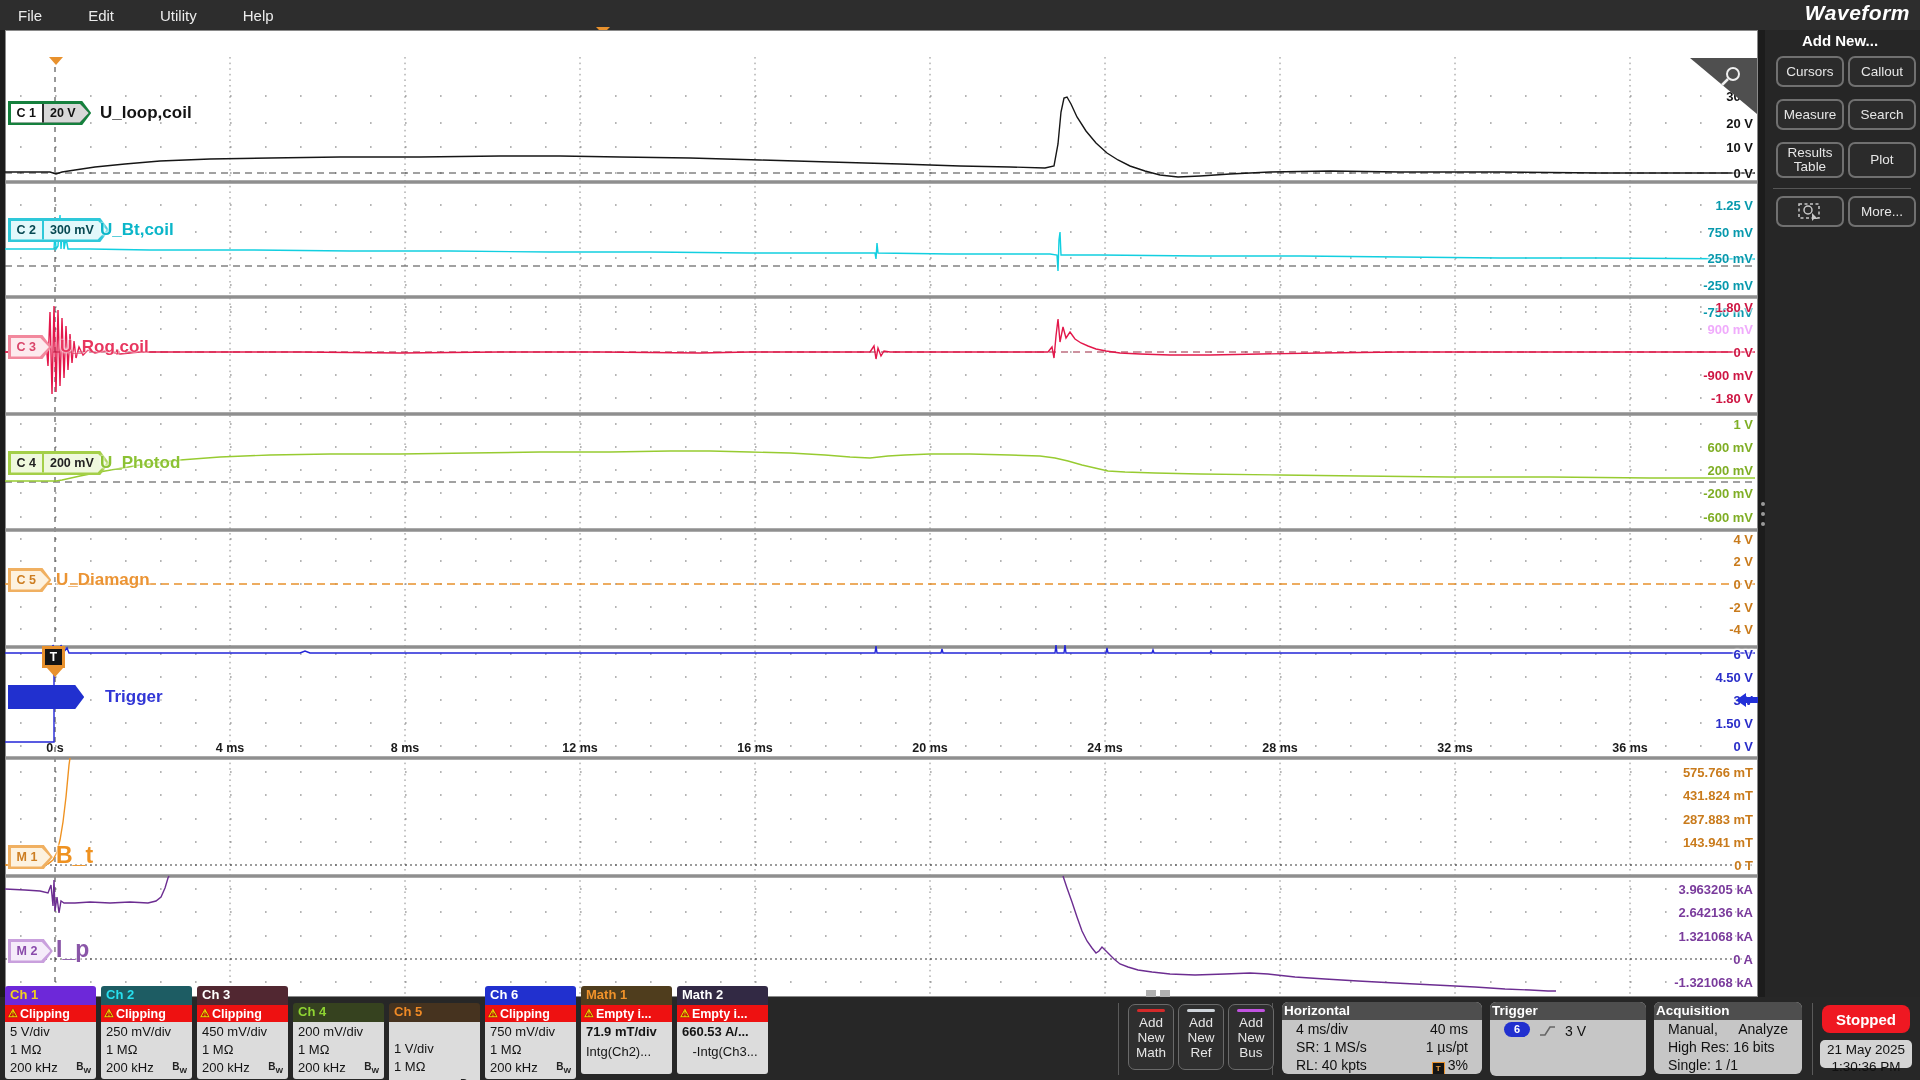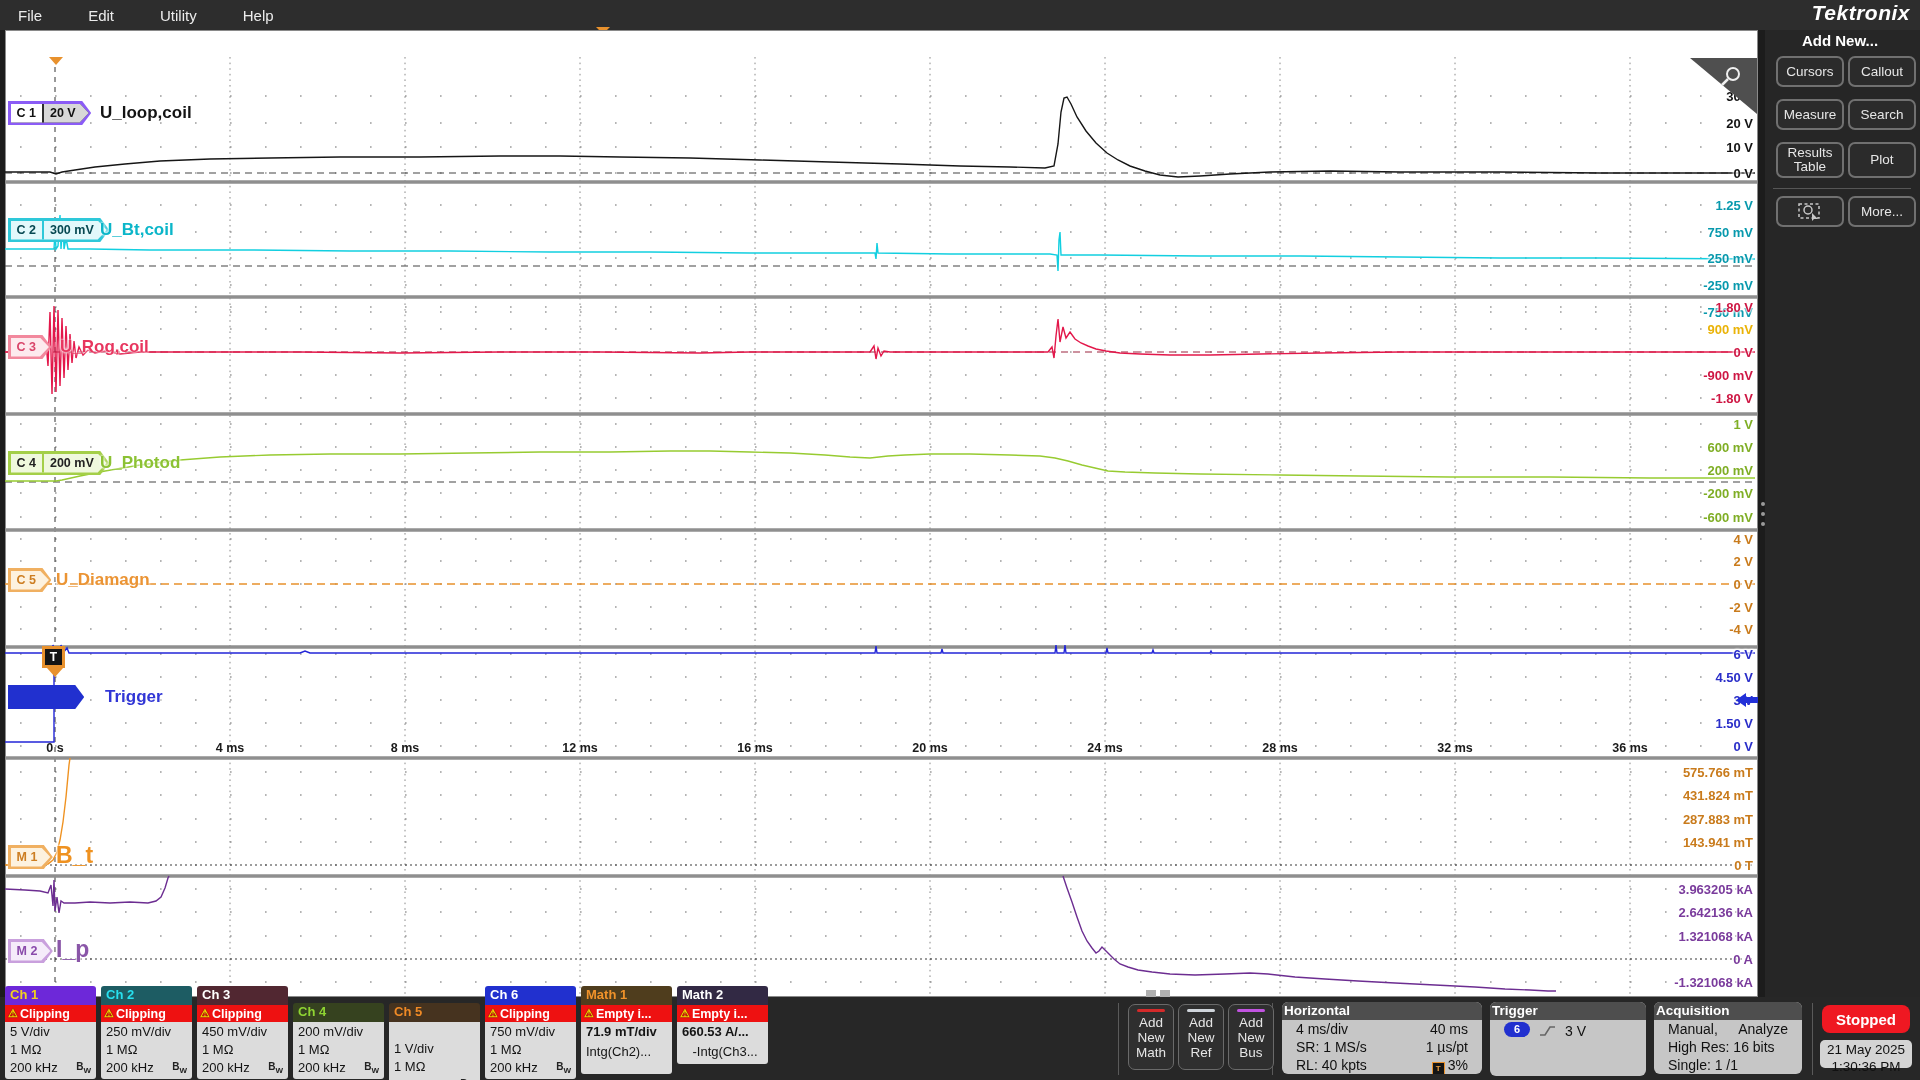--- a/index.html
+++ b/index.html
@@ -75,21 +75,21 @@
 <body>
 
 <div id="app">
 
   <div id="menubar" class="abs">
     <span class="menu-item">File</span>
     <span class="menu-item">Edit</span>
     <span class="menu-item">Utility</span>
     <span class="menu-item">Help</span>
   </div>
-  <div id="brand" class="abs">Tektronix</div>
+  <div id="brand" class="abs">Waveform</div>
 
   <div id="titlebar" class="abs">
     <span class="t">Waveform View</span>
   </div>
   <div id="minimap" class="abs">
     <div class="line"></div>
     <div class="brL"></div>
     <div class="brR"></div>
     <div class="tflagtri"></div>
     <div class="tflag">T</div>
@@ -350,35 +350,35 @@
           <div class="chb-row" style="font-weight: bold; height: 20px;">71.9 mT/div</div>
           <div class="chb-row" style="height: 20px;">Intg(Ch2)...</div>
         </div>
       </div>
       <div class="chbadge" style="left: 677px; top: -11px; position: absolute; width: 91px;">
         <div class="chb-head" style="background: rgb(50, 41, 68); color: rgb(255, 255, 255);">Math 2</div>
         <div class="chb-alert">
           <span class="warn">⚠</span>
           <span>Empty i...</span>
         </div>
-        <div class="chb-body" style="padding-bottom: 1px;">
+        <div class="chb-body" style="padding-bottom: 11px;">
           <div class="chb-row" style="font-weight: bold; height: 20px;">660.53 A/...</div>
           <div class="chb-row" style="height: 20px; text-align: center;">-Intg(Ch3...</div>
         </div>
       </div>
     </div>
 
   <div id="stopped" class="abs">Stopped</div>
   <div id="datetime" class="abs">
     <div style="margin-top:1px">21 May 2025</div>
     <div>1:30:36 PM</div>
   </div>
 
 <div class="tagO abs" style="left: 8px; top: 113px;">
-      <div class="tag" style="background: #8b5cf6; height: 100%; padding: 2.5px; box-sizing: border-box;">
+      <div class="tag" style="background: #15803d; height: 100%; padding: 2.5px; box-sizing: border-box;">
         <div class="tag tagIn" style="background: rgb(46, 46, 46);">
           <span class="seg" style="background: rgb(255, 255, 255); color: rgb(17, 17, 17); padding-right: 6px;">C 1</span>
           <span class="seg" style="background: rgb(216, 216, 216); color: rgb(17, 17, 17); border-left: 2px solid rgb(46, 46, 46); padding-right: 13px;">20 V</span>
         </div>
       </div>
     </div>
     <div class="ch-label" style="left: 100px; top: 113px; color: rgb(20, 20, 20); font-size: 17px;">U_loop,coil</div>
     <div class="scale-label" style="right: 167px; top: 96px; color: rgb(20, 20, 20);">30 V</div>
     <div class="scale-label" style="right: 167px; top: 123px; color: rgb(20, 20, 20);">20 V</div>
     <div class="scale-label" style="right: 167px; top: 147px; color: rgb(20, 20, 20);">10 V</div>
@@ -399,21 +399,21 @@
     <div class="scale-label" style="right: 167px; top: 312px; color: rgb(8, 153, 173);">-750 mV</div>
     <div class="tagO abs" style="left: 8px; top: 347px;">
       <div class="tag" style="background: rgb(242, 136, 157); height: 100%; padding: 2.5px; box-sizing: border-box;">
         <div class="tag tagIn" style="background: rgb(242, 136, 157);">
           <span class="seg" style="background: rgb(253, 234, 238); color: rgb(217, 69, 106); padding-right: 13px;">C 3</span>
         </div>
       </div>
     </div>
     <div class="ch-label" style="left: 60px; top: 347px; color: rgb(232, 54, 95); font-size: 17px;">U_Rog,coil</div>
     <div class="scale-label" style="right: 167px; top: 307px; color: rgb(206, 23, 68);">1.80 V</div>
-    <div class="scale-label" style="right: 167px; top: 329px; color: #eab308;">900 mV</div>
+    <div class="scale-label" style="right: 167px; top: 329px; color: #f0abfc;">900 mV</div>
     <div class="scale-label" style="right: 167px; top: 352px; color: rgb(206, 23, 68);">0 V</div>
     <div class="scale-label" style="right: 167px; top: 375px; color: rgb(206, 23, 68);">-900 mV</div>
     <div class="scale-label" style="right: 167px; top: 398px; color: rgb(206, 23, 68);">-1.80 V</div>
     <div class="tagO abs" style="left: 8px; top: 463px;">
       <div class="tag" style="background: rgb(164, 207, 72); height: 100%; padding: 2.5px; box-sizing: border-box;">
         <div class="tag tagIn" style="background: rgb(164, 207, 72);">
           <span class="seg" style="background: rgb(239, 248, 221); color: rgb(34, 34, 34); padding-right: 6px;">C 4</span>
           <span class="seg" style="background: rgb(239, 248, 221); color: rgb(34, 34, 34); border-left: 2px solid rgb(164, 207, 72); padding-right: 13px;">200 mV</span>
         </div>
       </div>

